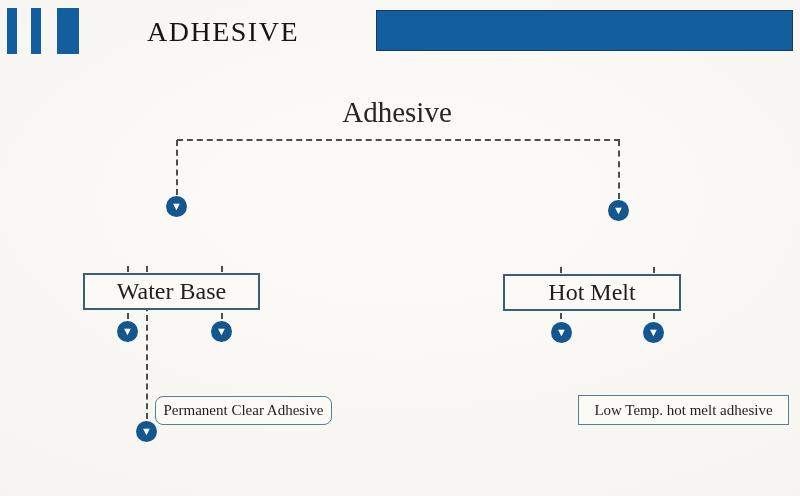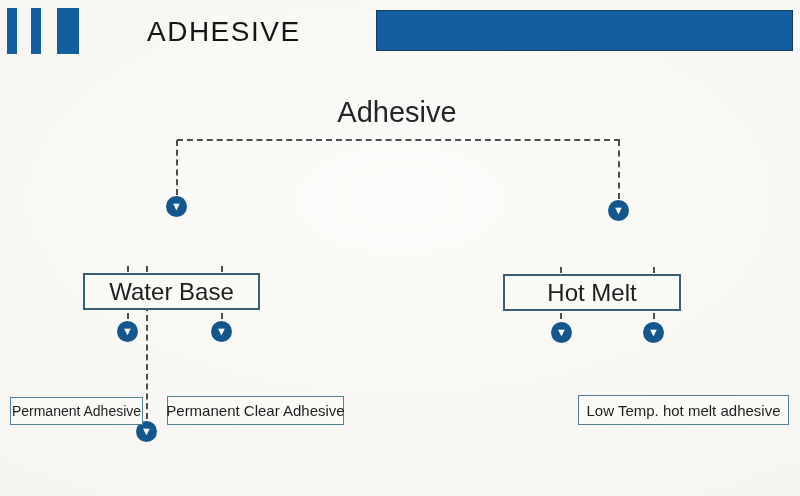--- a/index.html
+++ b/index.html
@@ -1,21 +1,21 @@
 <!DOCTYPE html>
 <html><head>
 <meta charset="utf-8">
 <style>
   html, body { margin: 0; padding: 0; background: #ffffff; }
   .stage {
     position: relative;
     width: 800px;
     height: 496px;
     overflow: hidden;
-    font-family: Liberation Sans, sans-serif;
+    font-family: Liberation Serif, serif;
     background: radial-gradient(ellipse 130% 110% at 50% 40%, #fcfbf9 0%, #f7f5f1 65%, #efece6 100%);
     color: #1e1e1e;
   }
   
   .logo-bar { position: absolute; top: 8px; height: 46px; background: #135e9e; }
   .logo-bar.b1 { left: 7px;  width: 10px; }
   .logo-bar.b2 { left: 31px; width: 10px; }
   .logo-bar.b3 { left: 57px; width: 22px; }
   .header-title {
     position: absolute; left: 147px; top: 16px;
@@ -58,21 +58,21 @@
     position: absolute; box-sizing: border-box;
     background: #fbfaf7;
     display: flex; align-items: center; justify-content: center;
     white-space: nowrap; color: #1e1e1e; margin-top: 44px;
   }
   .node-lg { border: 2px solid #3a5f74; font-size: 24px; }
   .node-sm { border: 1.5px solid #567f98; font-size: 15px; }
   .n-water    { left: 83px;  top: 229px; width: 177px; height: 37px; }
   .n-hot      { left: 503px; top: 230px; width: 178px; height: 37px; }
   .n-perm     { left: 10px;  top: 353px; width: 133px; height: 28px; font-size: 14px; }
-  .n-permclr  { left: 167px; top: 352px; width: 177px; height: 29px; }
+  .n-permclr  { left: 155px; top: 352px; width: 177px; height: 29px; border-radius: 8px; }
   .n-alltemp  { left: 45px;  top: 441px; width: 242px; height: 27px; }
   .n-general  { left: 401px; top: 351px; width: 161px; height: 29px; font-size: 14px; }
   .n-lowtemp  { left: 578px; top: 351px; width: 211px; height: 30px; }
 </style>
 </head>
 <body>
 
 <div class="stage">
 
   <div class="logo-bar b1"></div>
@@ -110,17 +110,16 @@
   <div class="arrow a6">
       <span>▼</span>
     </div>
   <div class="arrow a7">
       <span>▼</span>
     </div>
 
   <div class="node-box node-lg n-water">Water Base</div>
   <div class="node-box node-lg n-hot">Hot Melt</div>
 
-  <div class="node-box node-sm n-perm">Permanent Adhesive</div>
   <div class="node-box node-sm n-permclr">Permanent Clear Adhesive</div>
   <div class="node-box node-sm n-lowtemp">Low Temp. hot melt adhesive</div>
 
 </div>
 
 </body></html>

